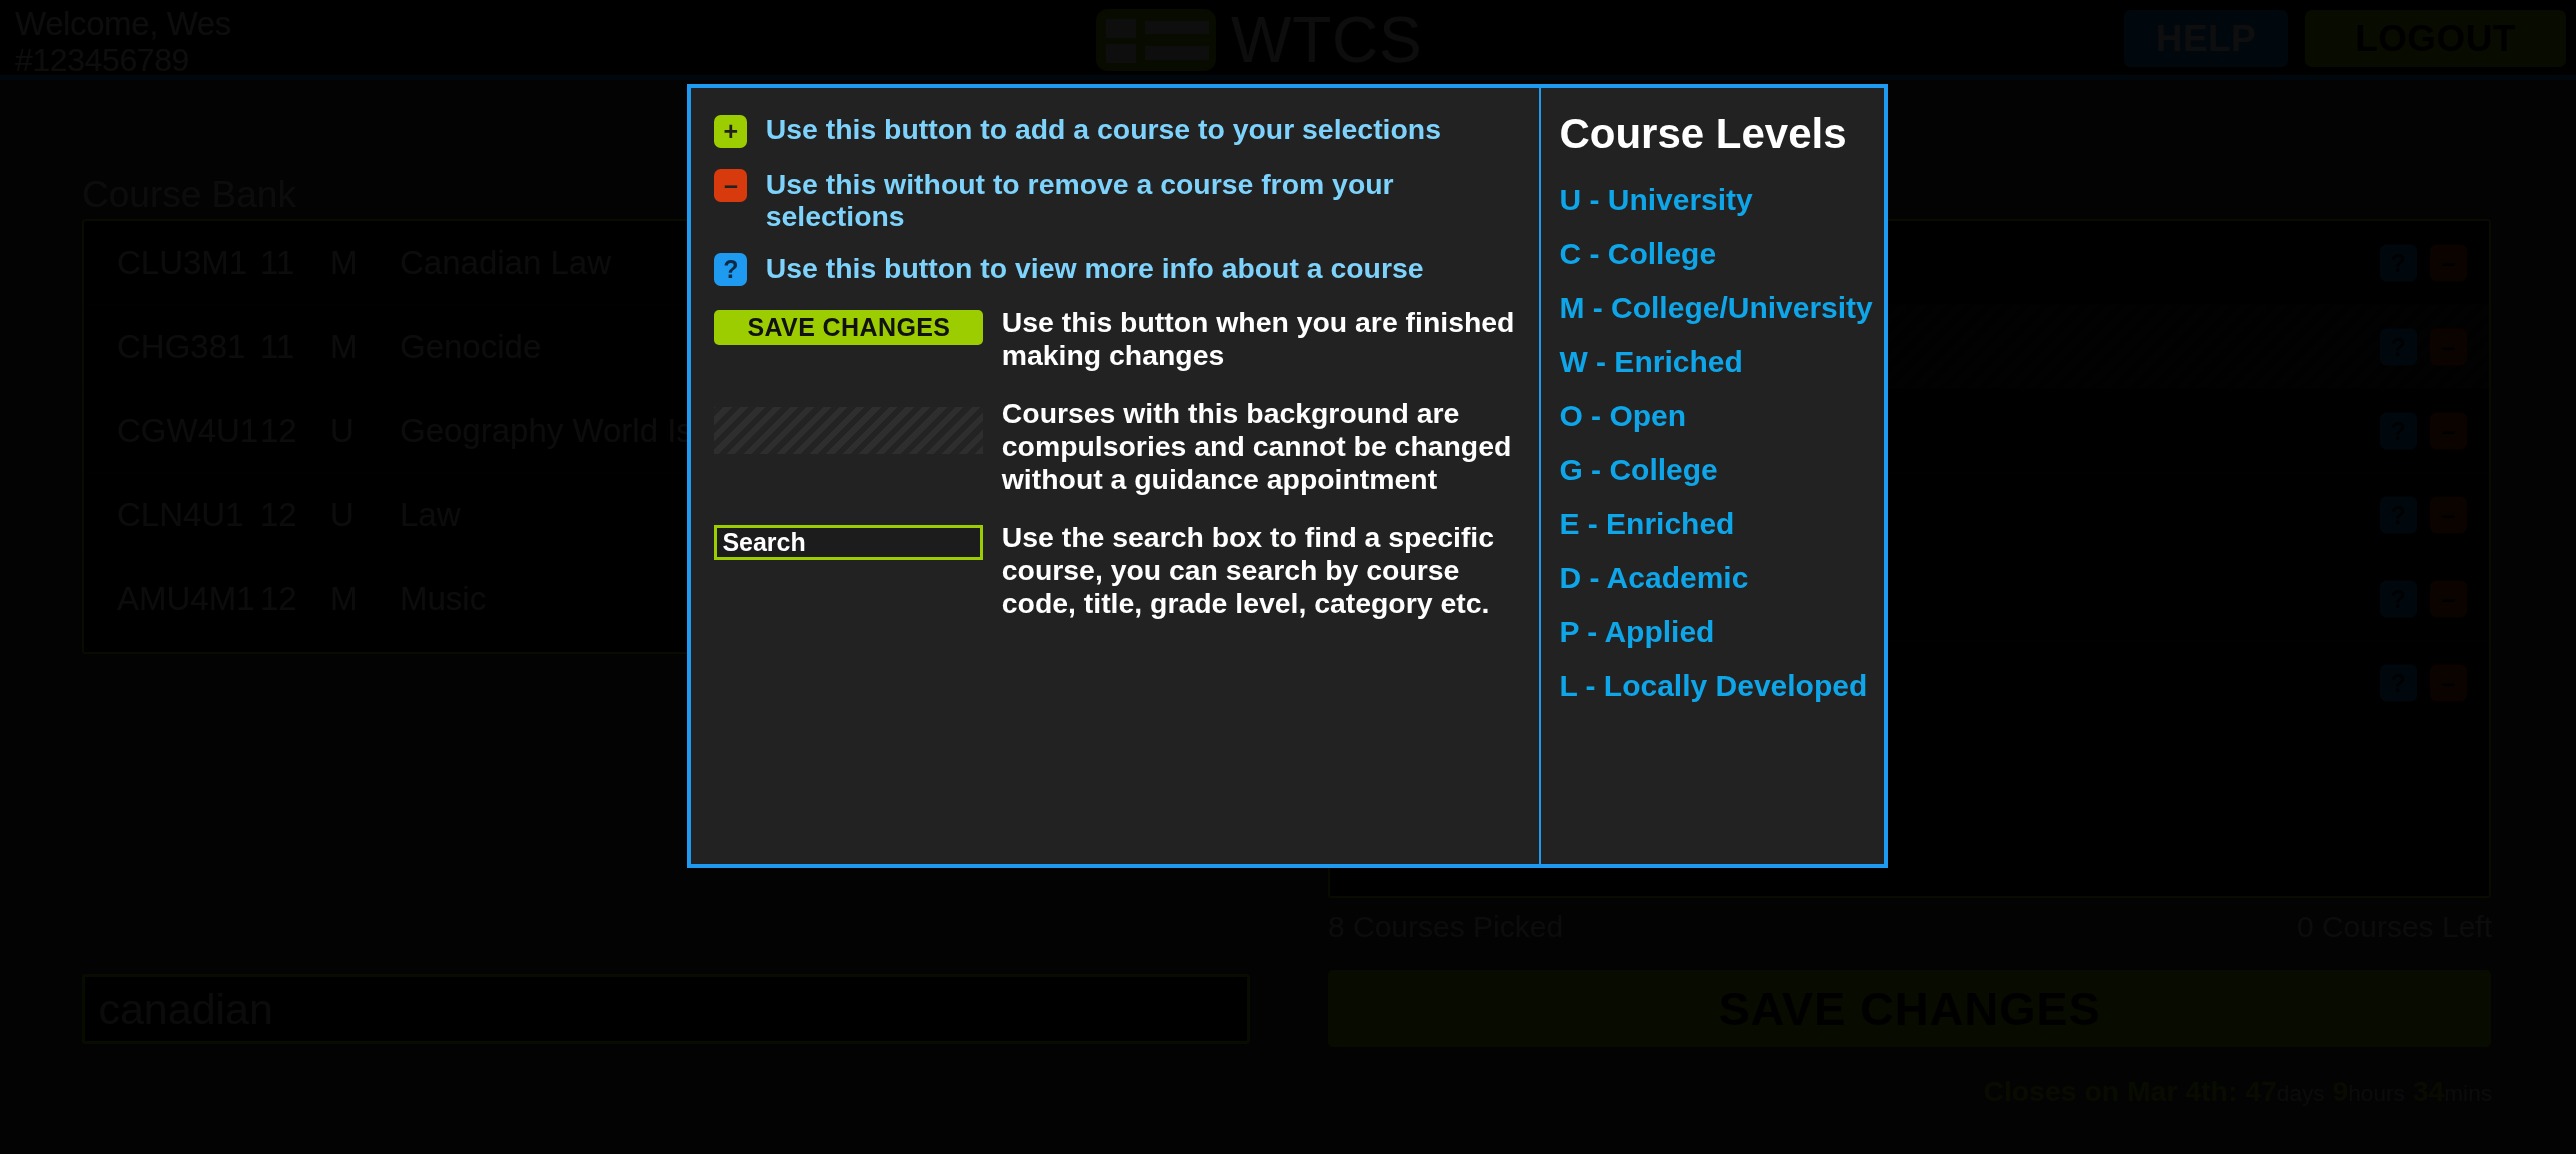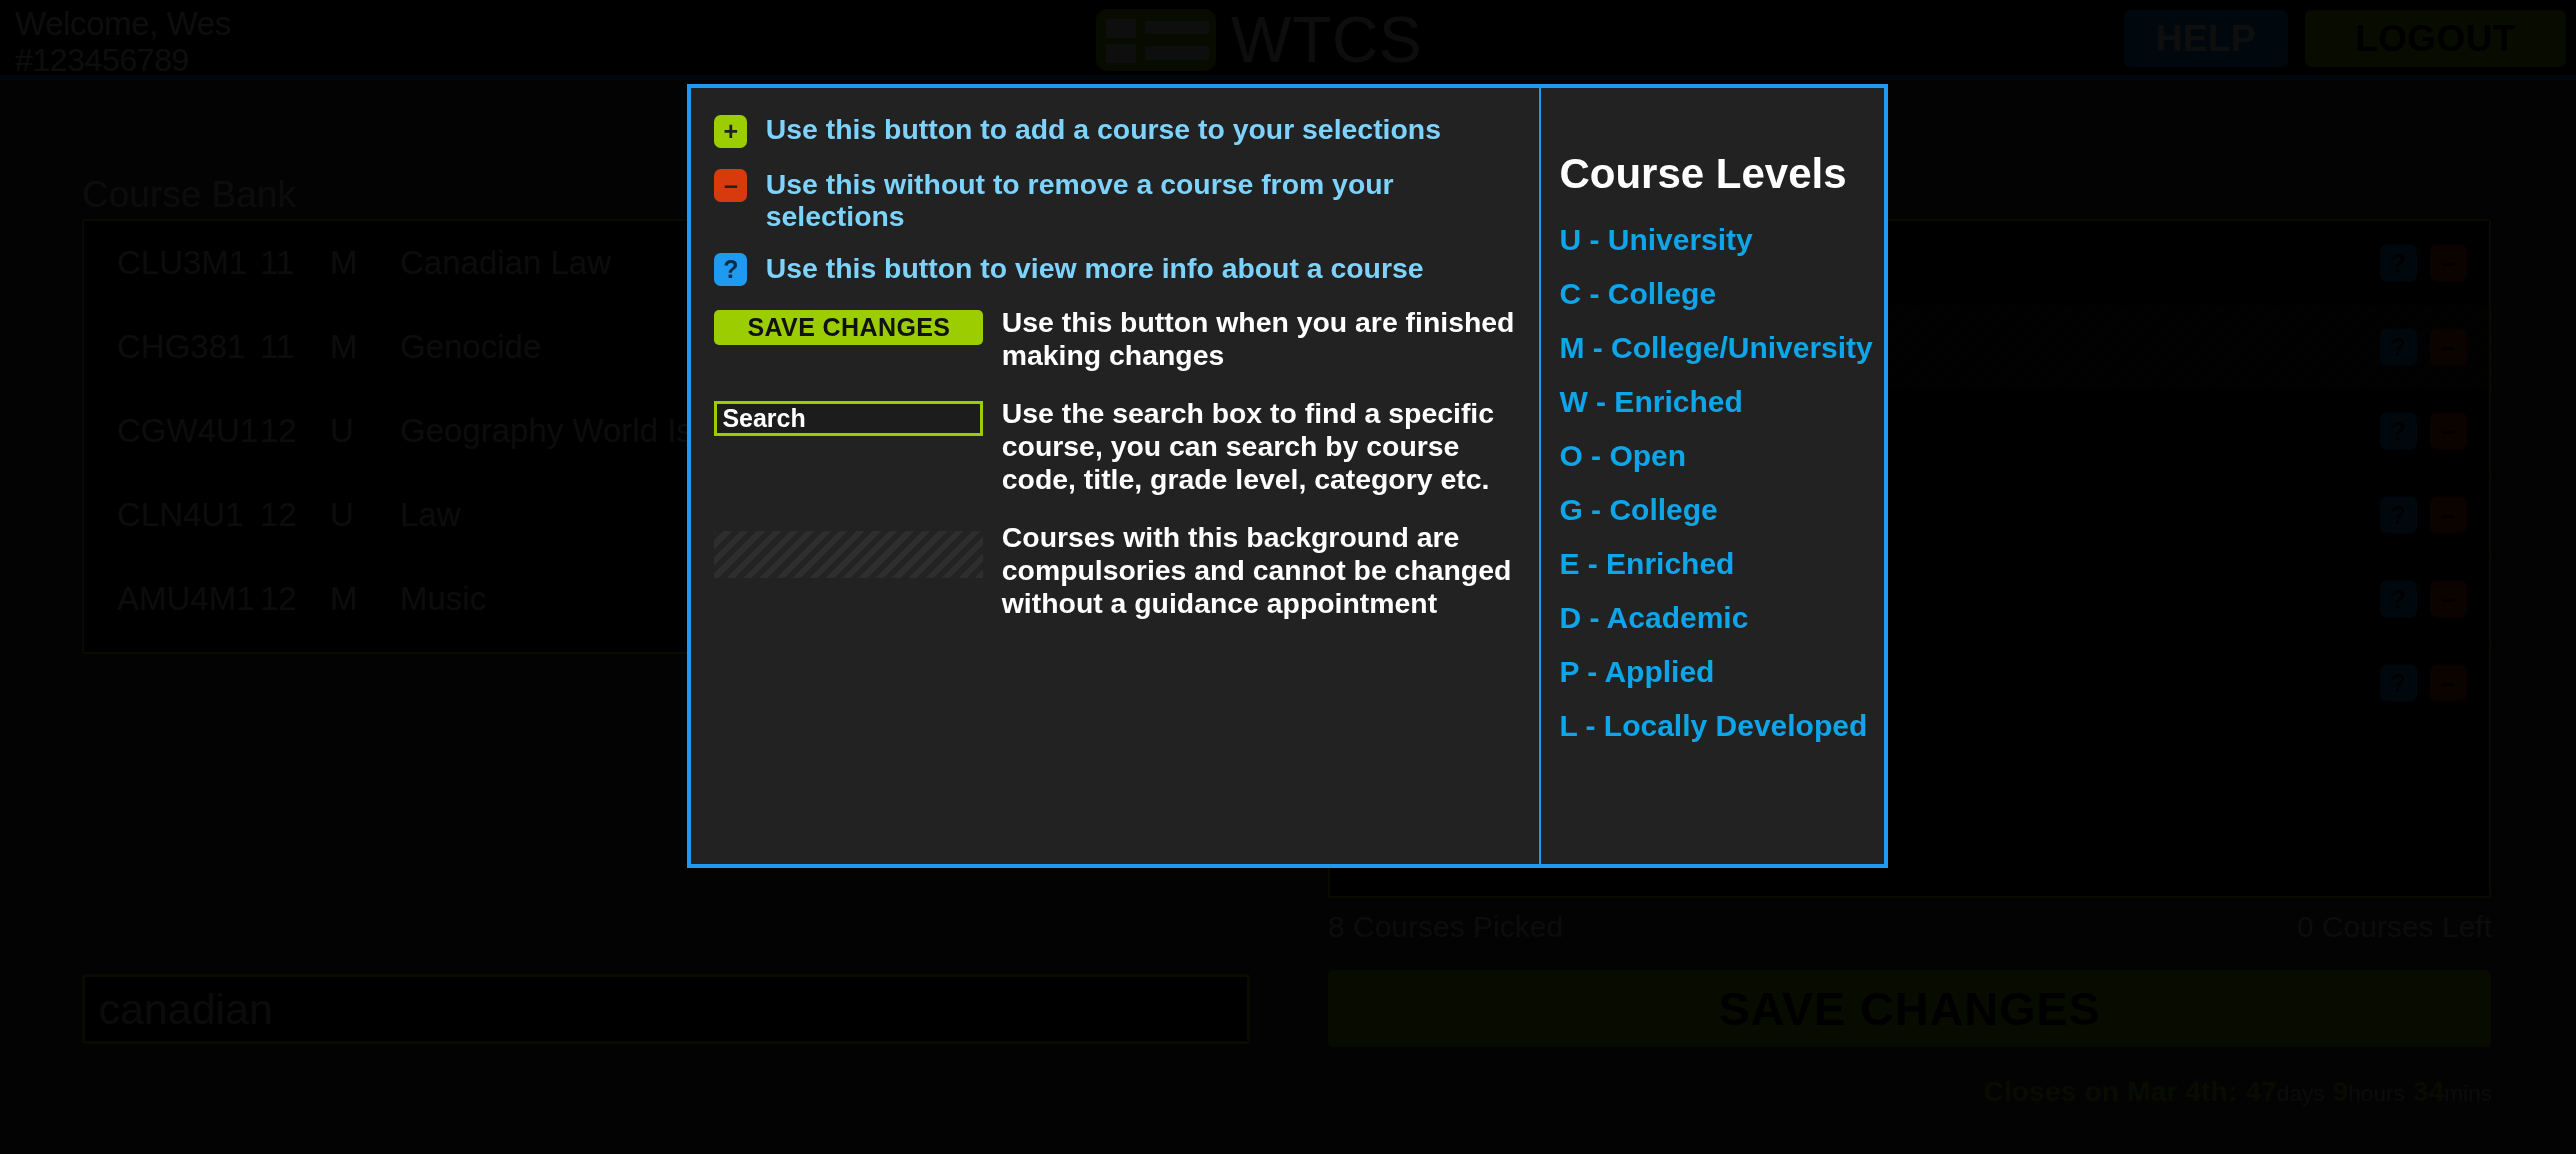--- a/index.html
+++ b/index.html
@@ -137,21 +137,21 @@
     width: 850px; padding: 25px 0 0 23.4px; position: relative;
     border-right: 2.5px solid #1e9bf0;
   }
   #levels-col { flex:1; padding: 22px 0 0 18.4px; }
 
   .modal-h1 {
     color:#ffffff; font-size: 55px; font-weight: 700; letter-spacing: 0.4px;
     margin-bottom: 33px;
   }
   .levels-h1 {
-    color:#ffffff; font-size: 42px; font-weight: 700; margin-bottom: 25px; margin-top: 40px;
+    color:#ffffff; font-size: 42px; font-weight: 700; margin-bottom: 25px;
   }
 
   .help-row {
     display:flex; align-items:flex-start; gap: 18.4px; margin-bottom: 20px;
   }
   .badge {
     flex: 0 0 auto; width: 33px; height: 33px; border-radius: 6.7px;
     display:flex; align-items:center; justify-content:center;
     font-size: 25px; font-weight: 900; line-height: 1; color:#222;
     margin-top: 1.7px;
@@ -372,30 +372,30 @@
 
       <div class="help-row wide">
         <div class="swatch-col">
           <div class="sw-save">SAVE CHANGES</div>
         </div>
         <div class="help-desc">Use this button when you are finished making changes</div>
       </div>
 
       <div class="help-row wide">
         <div class="swatch-col">
+          <div class="sw-hatch"></div>
+        </div>
+        <div class="help-desc">Courses with this background are compulsories and cannot be changed without a guidance appointment</div>
+      </div>
+
+      <div class="help-row wide">
+        <div class="swatch-col">
           <div class="sw-search">Search</div>
         </div>
         <div class="help-desc">Use the search box to find a specific course, you can search by course code, title, grade level, category etc.</div>
-      </div>
-
-      <div class="help-row wide">
-        <div class="swatch-col">
-          <div class="sw-hatch"></div>
-        </div>
-        <div class="help-desc">Courses with this background are compulsories and cannot be changed without a guidance appointment</div>
       </div>
     </div>
 
     <div id="levels-col">
       <div class="levels-h1">Course Levels</div>
       <div class="level-row">U - University</div>
       <div class="level-row">C - College</div>
       <div class="level-row">M - College/University</div>
       <div class="level-row">W - Enriched</div>
       <div class="level-row">O - Open</div>

